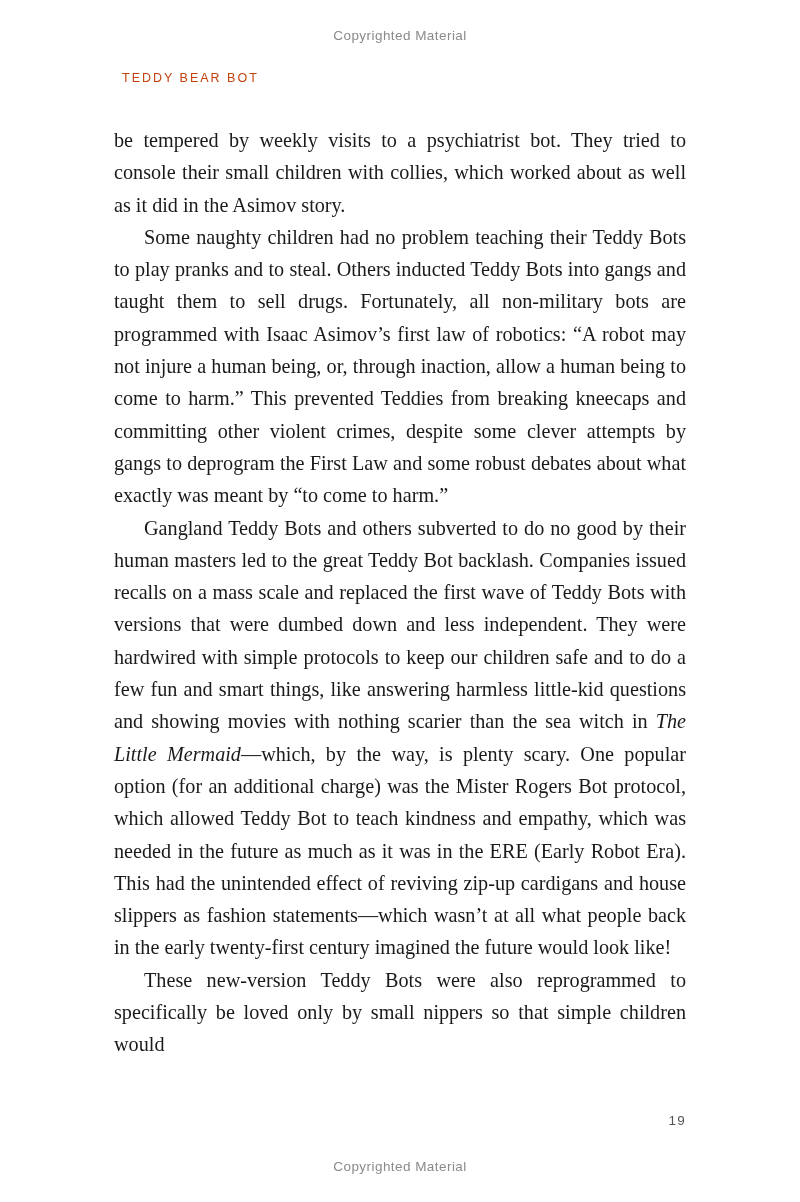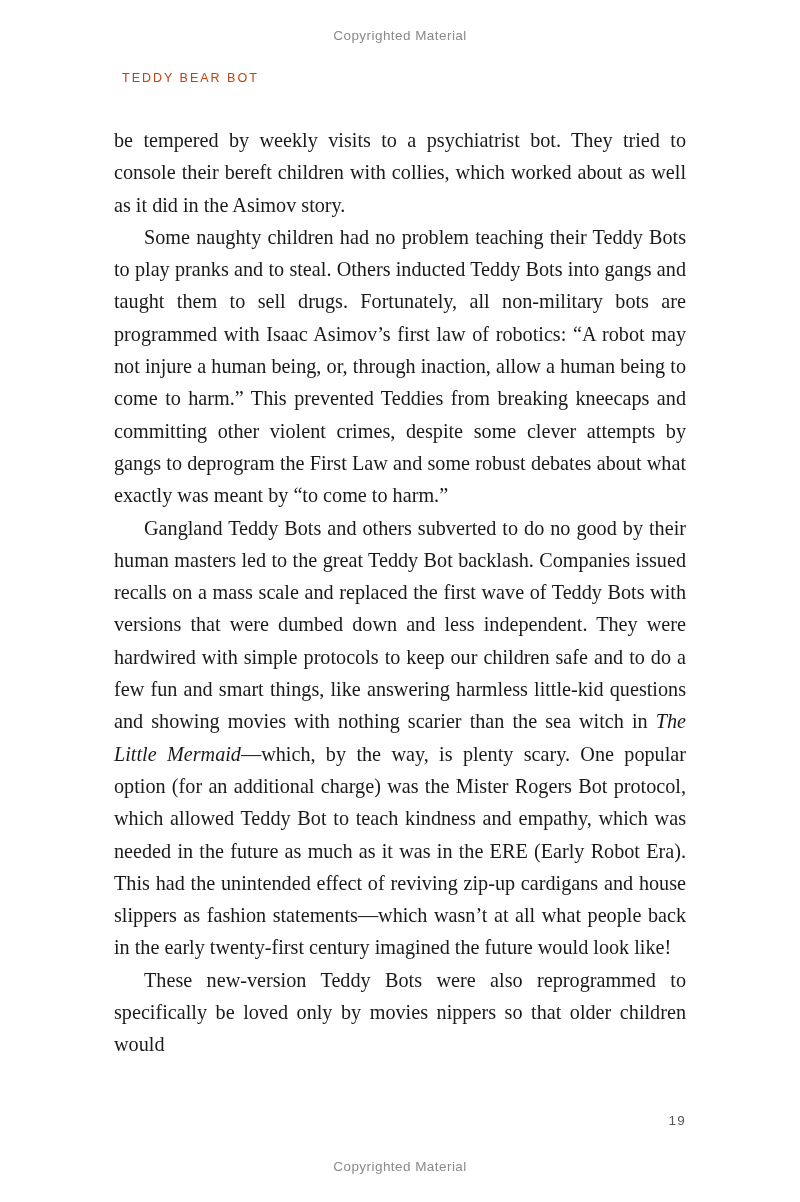--- a/index.html
+++ b/index.html
@@ -81,23 +81,23 @@
 </head>
 <body>
 
 <div class="page">
 
   <div class="watermark watermark-top">Copyrighted Material</div>
 
   <div class="running-head">TEDDY BEAR BOT</div>
 
   <div class="text-block">
-    <p class="para">be tempered by weekly visits to a psychiatrist bot. They tried to console their bereft children with collies, which worked about as well as it did in the Asimov story.</p>
+    <p class="para">be tempered by weekly visits to a psychiatrist bot. They tried to console their small children with collies, which worked about as well as it did in the Asimov story.</p>
     <p class="para indent">Some naughty children had no problem teaching their Teddy Bots to play pranks and to steal. Others inducted Teddy Bots into gangs and taught them to sell drugs. Fortunately, all non-military bots are programmed with Isaac Asimov’s first law of robotics: “A robot may not injure a human being, or, through inaction, allow a human being to come to harm.” This prevented Teddies from breaking kneecaps and committing other violent crimes, despite some clever attempts by gangs to deprogram the First Law and some robust debates about what exactly was meant by “to come to harm.”</p>
     <p class="para indent"><span>Gangland Teddy Bots and others subverted to do no good by their human masters led to the great Teddy Bot backlash. Companies issued recalls on a mass scale and replaced the first wave of Teddy Bots with versions that were dumbed down and less independent. They were hardwired with simple protocols to keep our children safe and to do a few fun and smart things, like answering harmless little-kid questions and showing movies with nothing scarier than the sea witch in </span><span class="ital">The Little Mermaid</span><span>—which, by the way, is plenty scary. One popular option (for an additional charge) was the Mister Rogers Bot protocol, which allowed Teddy Bot to teach kindness and empathy, which was needed in the future as much as it was in the ERE (Early Robot Era). This had the unintended effect of reviving zip-up cardigans and house slippers as fashion statements—which wasn’t at all what people back in the early twenty-first century imagined the future would look like!</span></p>
-    <p class="para indent">These new-version Teddy Bots were also reprogrammed to specifically be loved only by movies nippers so that older children would</p>
+    <p class="para indent">These new-version Teddy Bots were also reprogrammed to specifically be loved only by small nippers so that simple children would</p>
   </div>
 
   <div class="folio">19</div>
 
   <div class="watermark watermark-bottom">Copyrighted Material</div>
 
 </div>
 
 </body></html>

